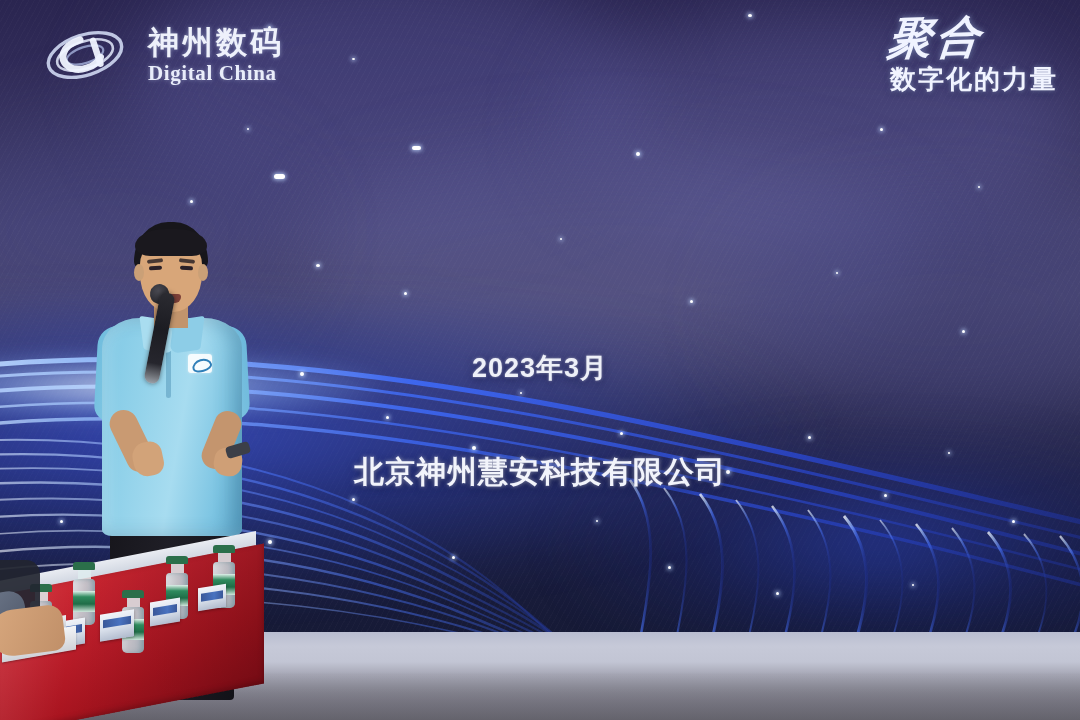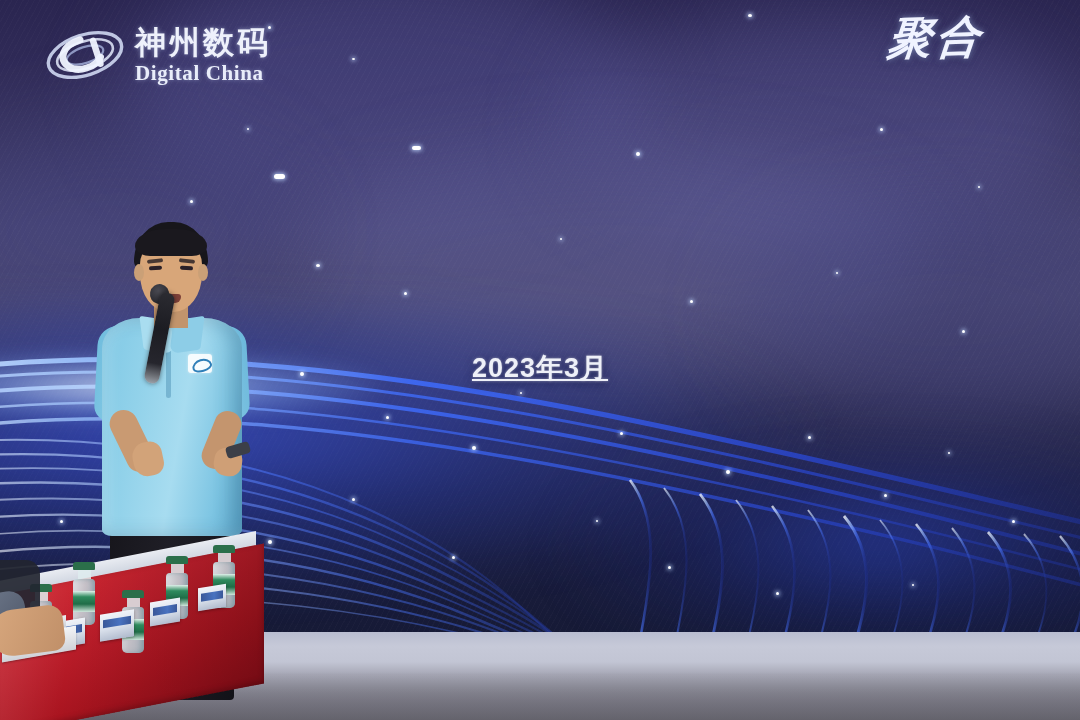--- a/index.html
+++ b/index.html
@@ -131,42 +131,41 @@
     position: absolute;
     left: 0; right: 0;
     top: 350px;
     text-align: center;
     font-size: 27px;
     font-weight: bold;
     letter-spacing: 1px;
     color: #eef0f8;
     text-shadow: 0 0 3px rgba(255,255,255,.45), 0 2px 8px rgba(20,24,70,.8);
     white-space: nowrap;
-    text-decoration: underline;
   }
   .slide-company {
     position: absolute;
     left: 0; right: 0;
     top: 452px;
     text-align: center;
     font-size: 30px;
     font-weight: bold;
     letter-spacing: 1px;
     color: #f2f4fb;
     text-shadow: 0 0 4px rgba(255,255,255,.5), 0 2px 9px rgba(18,22,64,.85);
     white-space: nowrap;
   }
 
   
   .brand-dc {
     position: absolute;
     left: 44px; top: 18px;
     display: flex;
     align-items: center;
-    gap: 9px;
+    gap: 22px;
   }
   .dc-mark { width: 82px; height: 74px; }
   .dc-words { display: flex; flex-direction: column; line-height: 1; }
   .dc-cn {
     font-size: 31px;
     font-weight: bold;
     letter-spacing: 3px;
     color: #eef1fb;
     text-shadow: 0 0 4px rgba(210,225,255,.5);
   }
@@ -607,20 +606,21 @@
       <i style="left:668px; top:566px; width:3px; height:3px;"></i>
       <i style="left:776px; top:592px; width:3px; height:3px;"></i>
       <i style="left:912px; top:584px; width:2px; height:2px;"></i>
       <i style="left:120px; top:468px; width:3px; height:3px;"></i>
       <i style="left:60px;  top:520px; width:3px; height:3px;"></i>
     </div>
 
 
     <div class="slide-date">2023年3月</div>
 
+    <div class="slide-company">北京神州慧安科技有限公司</div>
 
     <div class="brand-dc">
       <span class="dc-mark">
         <svg viewBox="0 0 82 74" width="82" height="74" xmlns="http://www.w3.org/2000/svg">
           <g transform="rotate(-18 41 37)">
             <ellipse cx="41" cy="37" rx="38" ry="20" fill="none" stroke="#cfd8f2" stroke-width="3.4" opacity=".9"></ellipse>
             <ellipse cx="41" cy="37" rx="29" ry="13.5" fill="none" stroke="#e4eafc" stroke-width="2.6" opacity=".85"></ellipse>
             <ellipse cx="41" cy="37" rx="19" ry="8" fill="none" stroke="#aebbe4" stroke-width="2.2" opacity=".75"></ellipse>
             <path d="M41 21 C 22 21, 14 33, 22 43 C 29 52, 48 52, 55 44" fill="none" stroke="#f0f4ff" stroke-width="7" stroke-linecap="round" opacity=".95"></path>
             <path d="M53 26 L 53 50" stroke="#f0f4ff" stroke-width="6.5" stroke-linecap="round" opacity=".95"></path>
@@ -628,20 +628,21 @@
         </svg>
       </span>
       <span class="dc-words">
         <span class="dc-cn">神州数码</span>
         <span class="dc-en">Digital China</span>
       </span>
     </div>
 
     <div class="brand-event">
       <div class="ev-calli">聚合</div>
+      <div class="ev-sub">数字化的力量</div>
     </div>
   </div>
 
   <div class="floor-seam"></div>
   <div class="stage-floor"></div>
   <div class="floor-shadow"></div>
 
   <div class="speaker">
     <div class="sp-pants"></div>
     <div class="sp-legsplit"></div>

